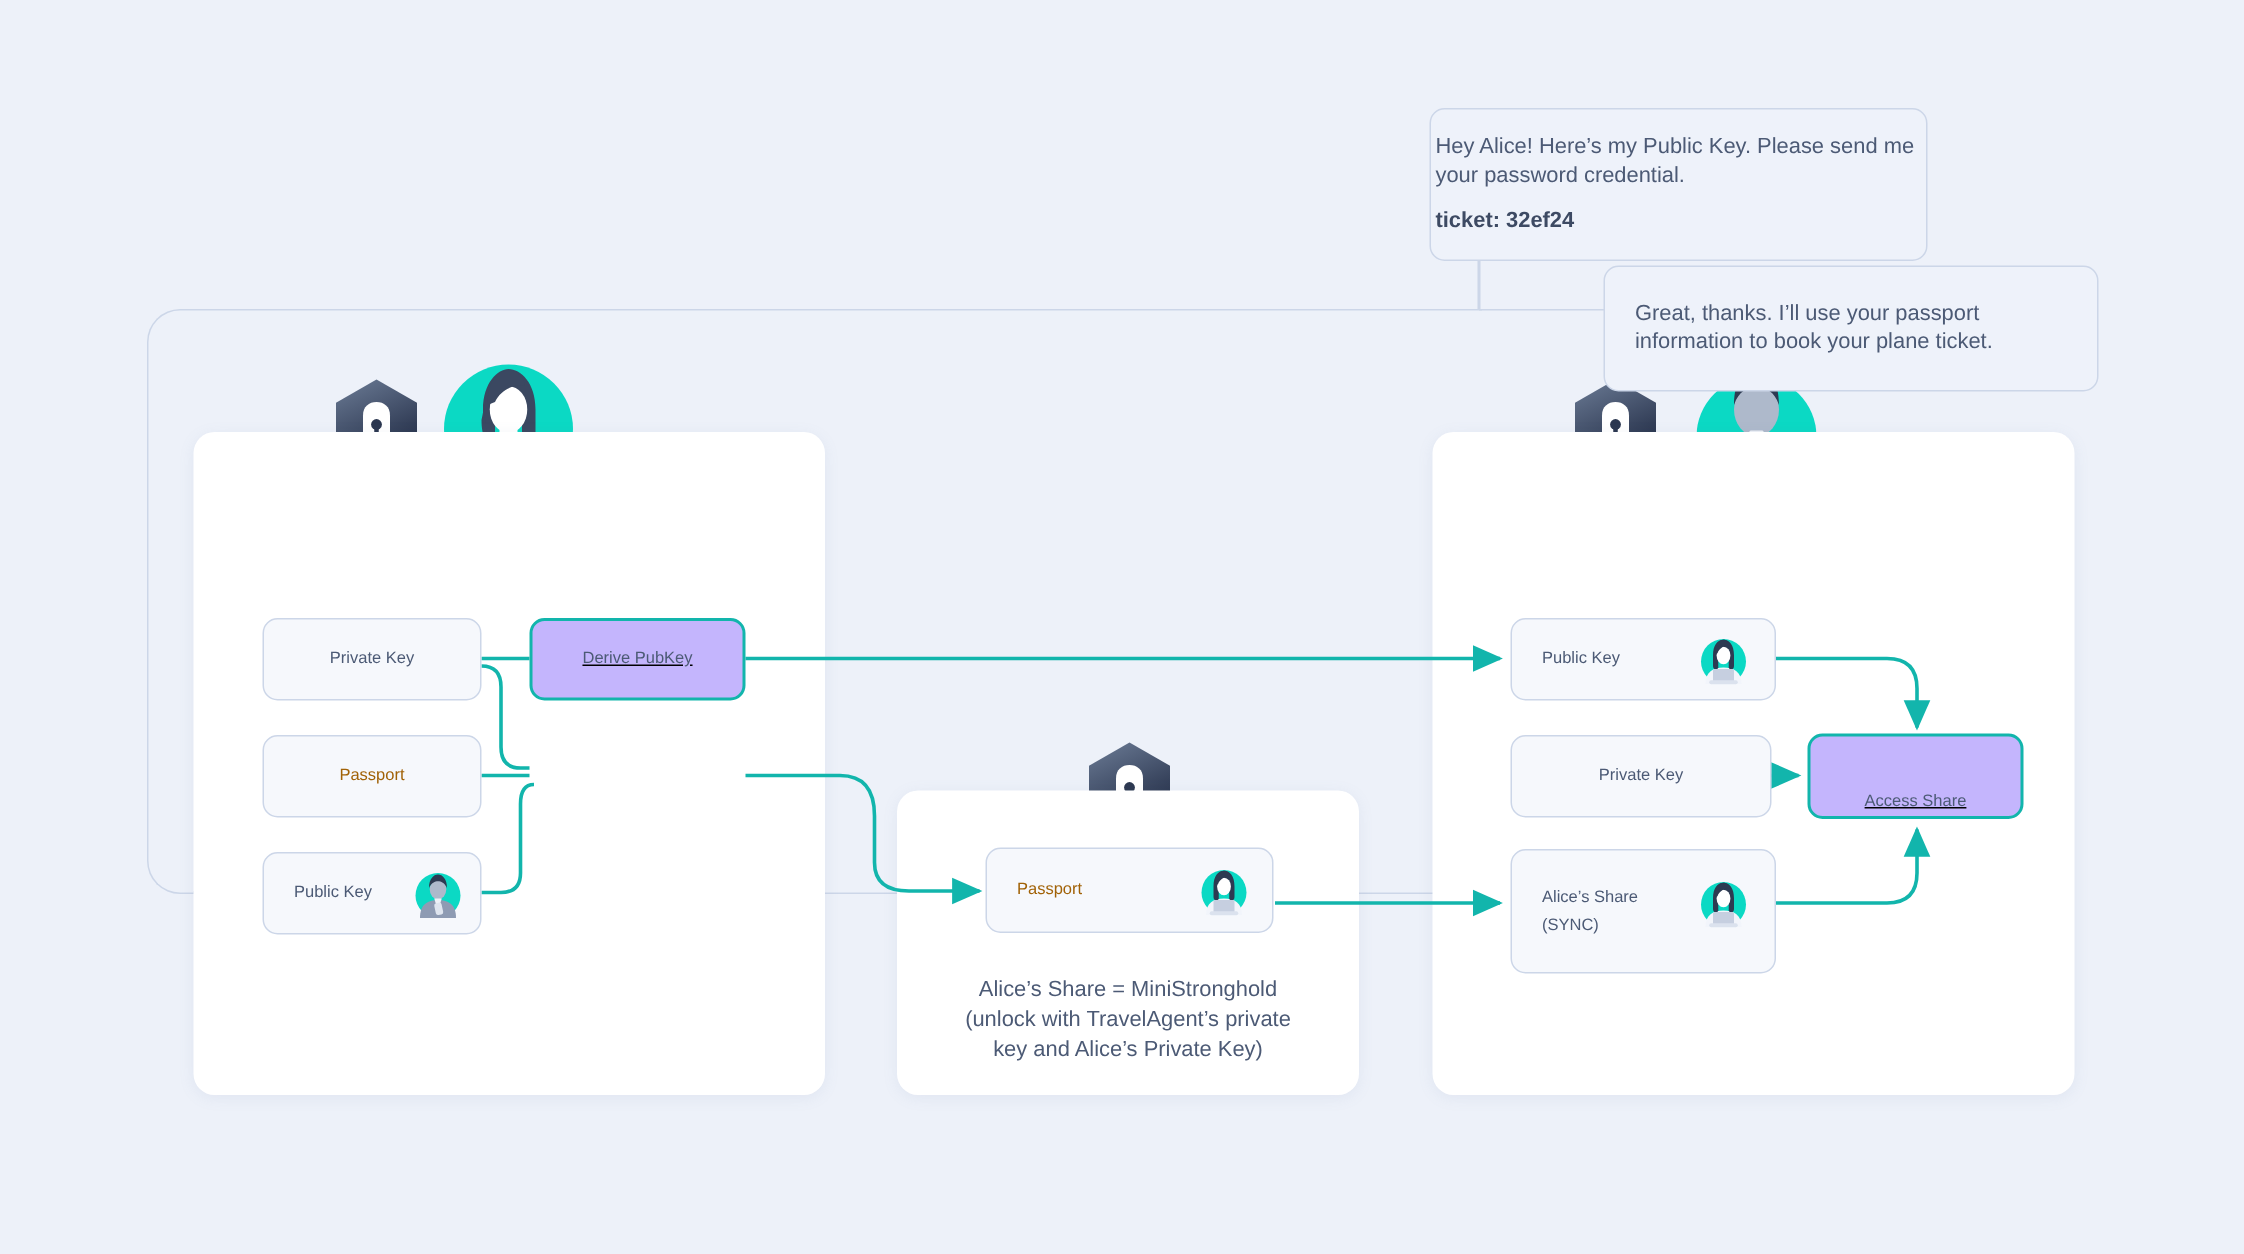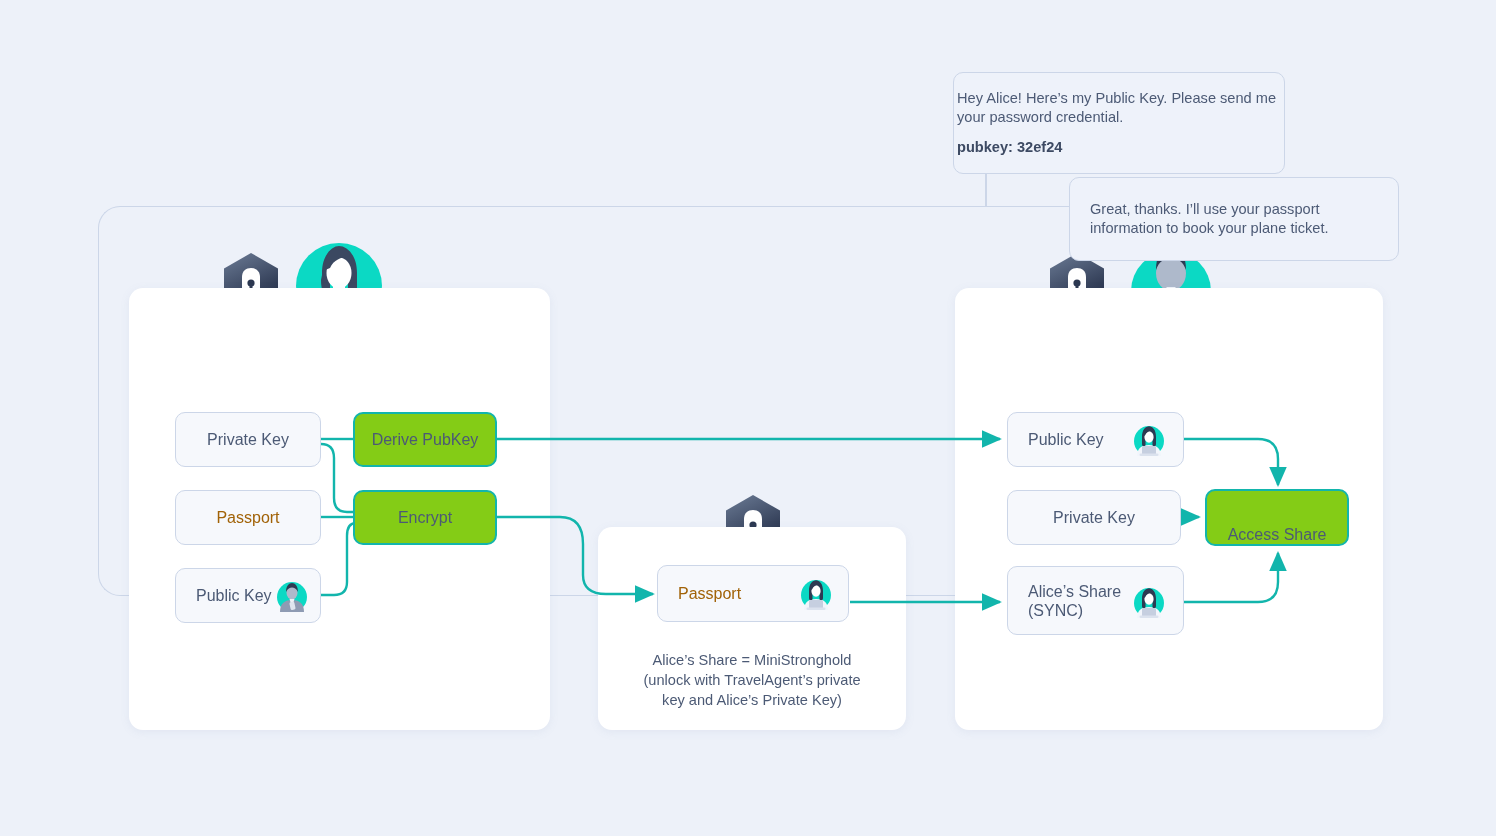--- a/index.html
+++ b/index.html
@@ -68,27 +68,28 @@
     display:flex;
     align-items:center;
     z-index:20;
     box-sizing:border-box;
   }
   .node.grey{
     background:#f6f8fc;
     border:1.5px solid #ccd6e8;
   }
   .node.teal{
-    background:#84cc16;
+    background:#c4b5fd;
     border:2px solid #12b5ac;
     justify-content:center;
+    text-decoration:underline;
   }
   .node .lbl{
     color:#4c5a75;
-    font-size:16px;
+    font-size:11px;
     line-height:19px;
   }
   .node .lbl.b{font-weight:normal;color:#a16207;}
   .node.grey .lbl{margin-left:20px;}
   .node.grey.center .lbl{margin:0;width:100%;text-align:center;}
   .node .mini{position:absolute;}
 
   
   svg.wires{position:absolute;left:0;top:0;width:1496px;height:836px;z-index:15;overflow:visible;}
 
@@ -109,21 +110,21 @@
   <div class="abs frame" style="left:98px;top:206px;width:890px;height:390px;"></div>
 
   <div class="abs frame-line" style="left:986px;top:205.5px;width:85px;height:1.5px;"></div>
 
   <div class="abs frame-line" style="left:985px;top:160px;width:1.5px;height:46px;"></div>
 
   <div class="abs frame-line" style="left:129px;top:594px;width:48px;height:1.5px;"></div>
 
   <div class="abs bubble" style="left:953px;top:72px;width:332px;">
     <span>Hey Alice! Here’s my Public Key. Please send me your password credential.</span>
-    <span class="bold">pubkey: 32ef24</span>
+    <span class="bold">ticket: 32ef24</span>
   </div>
 
   <div class="abs bubble" style="left:1069px;top:177px;width:330px;padding:22px 20px;">
     <span>Great, thanks. I’ll use your passport information to book your plane ticket.</span>
   </div>
 
   <div class="abs panel" style="left:129px;top:288px;width:421px;height:442px;"></div>
   <div class="abs panel" style="left:598px;top:527px;width:308px;height:203px;"></div>
   <div class="abs panel" style="left:955px;top:288px;width:428px;height:442px;"></div>
 
@@ -261,23 +262,20 @@
       <path d="M10 11 C10 5 13 2 16 2 C19 2 22 5 22 11 C20.5 7.5 18 6.5 16 6.5 C14 6.5 11.5 7.5 10 11 Z" fill="#2d3a52"></path>
       <path d="M13.5 18 L16 26 L18.5 18 Z" fill="#eef1f7"></path>
       <rect x="14" y="21" width="5" height="8" rx="1.5" fill="#dfe5ef" transform="rotate(-12 16 25)"></rect>
     </svg>
   </div>
 
   <div class="abs node teal" style="left:353px;top:412px;width:144px;height:55px;">
     <span class="lbl">Derive PubKey</span>
   </div>
 
-  <div class="abs node teal" style="left:353px;top:490px;width:144px;height:55px;">
-    <span class="lbl">Encrypt</span>
-  </div>
 
   <div class="abs node grey" style="left:657px;top:565px;width:192px;height:57px;">
     <span class="lbl b">Passport</span>
     <svg class="mini" style="right:16px;top:13px;" width="32" height="32" viewBox="0 0 32 32">
       <circle cx="16" cy="16" r="15" fill="#0bd9c4"></circle>
       <path d="M4 31 C4 23 9 20 16 20 C23 20 28 23 28 31 Z" fill="#f2f5fb"></path>
       <path d="M9 12 C9 5 12 1.5 16 1.5 C20 1.5 23 5 23 12 L23 19 C23 21.5 20.5 22 19.5 20.2 L19.5 8.5 L12.5 8.5 L12.5 20.2 C11.5 22 9 21.5 9 19 Z" fill="#2d3a52"></path>
       <ellipse cx="16" cy="12" rx="4.6" ry="5.8" fill="#ffffff"></ellipse>
       <path d="M10 11 C10 4.5 13 1.5 16 1.5 C18.5 1.5 20 3 20.5 5.5 C17.5 5 13.5 6.5 12 10.5 Z" fill="#2d3a52"></path>
       <rect x="9" y="21" width="14" height="8.5" rx="1" fill="#c6cfe0"></rect>
@@ -301,21 +299,21 @@
       <path d="M10 11 C10 4.5 13 1.5 16 1.5 C18.5 1.5 20 3 20.5 5.5 C17.5 5 13.5 6.5 12 10.5 Z" fill="#2d3a52"></path>
       <rect x="9" y="21" width="14" height="8.5" rx="1" fill="#c6cfe0"></rect>
       <rect x="6.5" y="28.5" width="19" height="2.6" rx="1.3" fill="#dbe2ee"></rect>
     </svg>
   </div>
 
   <div class="abs node grey center" style="left:1007px;top:490px;width:174px;height:55px;">
     <span class="lbl">Private Key</span>
   </div>
 
-  <div class="abs node grey" style="left:1007px;top:566px;width:177px;height:69px;">
+  <div class="abs node grey" style="left:1007px;top:566px;width:177px;height:83px;">
     <span class="lbl" style="margin-left:20px;">
       <span>Alice’s Share</span><br>
       <span>(SYNC)</span>
     </span>
     <svg class="mini" style="right:18px;top:20px;" width="32" height="32" viewBox="0 0 32 32">
       <circle cx="16" cy="16" r="15" fill="#0bd9c4"></circle>
       <path d="M4 31 C4 23 9 20 16 20 C23 20 28 23 28 31 Z" fill="#f2f5fb"></path>
       <path d="M9 12 C9 5 12 1.5 16 1.5 C20 1.5 23 5 23 12 L23 19 C23 21.5 20.5 22 19.5 20.2 L19.5 8.5 L12.5 8.5 L12.5 20.2 C11.5 22 9 21.5 9 19 Z" fill="#2d3a52"></path>
       <ellipse cx="16" cy="12" rx="4.6" ry="5.8" fill="#ffffff"></ellipse>
       <path d="M10 11 C10 4.5 13 1.5 16 1.5 C18.5 1.5 20 3 20.5 5.5 C17.5 5 13.5 6.5 12 10.5 Z" fill="#2d3a52"></path>

